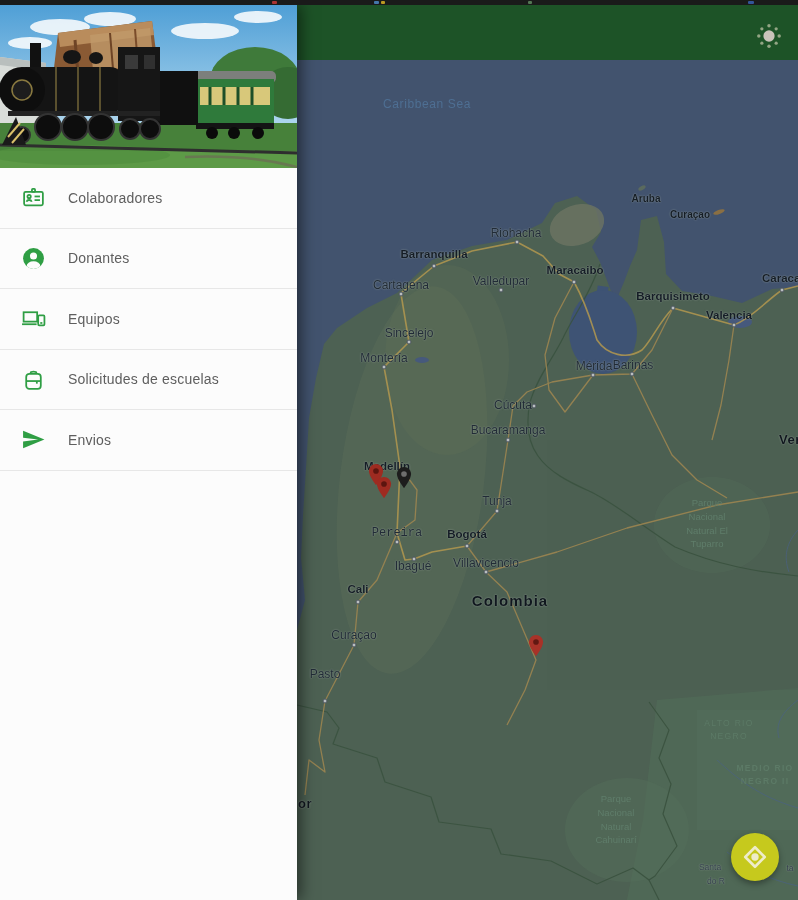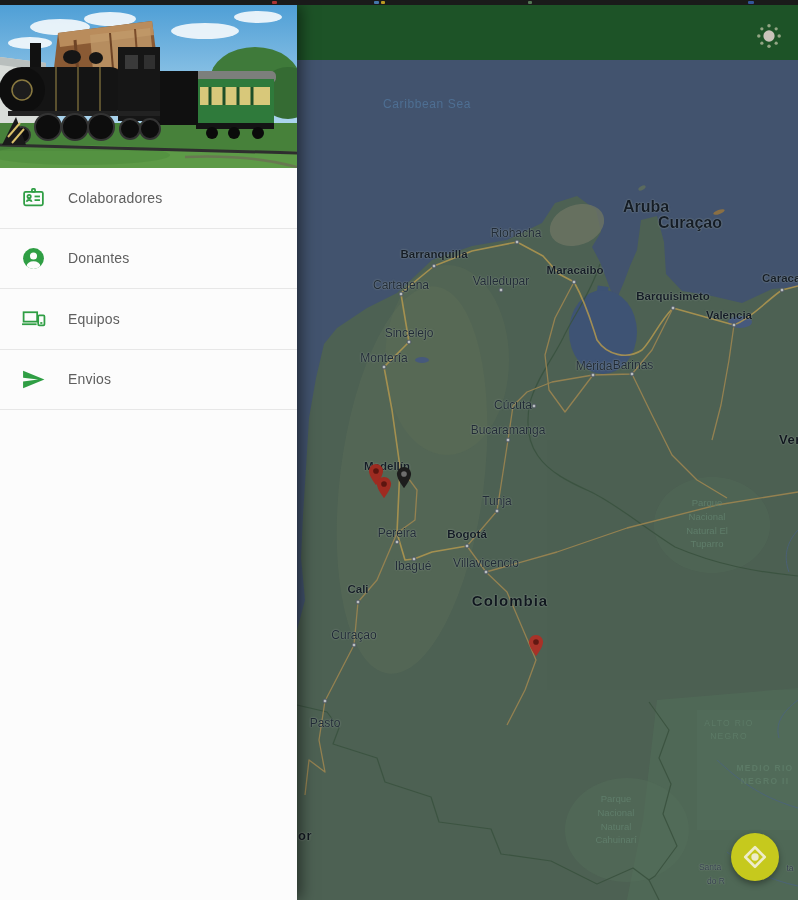--- a/index.html
+++ b/index.html
@@ -18,21 +18,21 @@
   .map-content{position:absolute;left:297px;top:0;width:501px;height:840px;overflow:hidden;}
   .map-content > svg.basemap{position:absolute;left:0;top:0;}
   .label-layer,.pin-layer{position:absolute;left:0;top:0;width:501px;height:840px;}
 
   .map-label{position:absolute;transform:translate(-50%,-50%);white-space:nowrap;text-align:center;line-height:1.35;
     text-shadow:0 0 2px rgba(175,186,178,.55),0 0 1px rgba(175,186,178,.4);}
   .map-label.left-edge{transform:translate(0,-50%);text-align:left;}
   .map-label.water{color:#4e6f93;font-size:12px;letter-spacing:.6px;text-shadow:none;}
   .map-label.city{color:#212b36;font-size:12px;}
   .map-label.city-bold{color:#151d26;font-size:11.5px;font-weight:bold;}
-  .map-label.island{color:#151d26;font-size:16px;font-weight:bold;margin-top:8px;}
+  .map-label.island{color:#151d26;font-size:10px;font-weight:bold;}
   .map-label.country{color:#10171e;font-size:15px;font-weight:bold;letter-spacing:1px;}
   .map-label.country-frag{color:#10171e;font-size:13px;font-weight:bold;letter-spacing:.5px;}
   .map-label.park{color:#5f7d6a;font-size:9.5px;text-shadow:none;line-height:1.45;}
   .map-label.reserve{color:#5c7a66;font-size:8.5px;letter-spacing:1.3px;text-shadow:none;line-height:1.5;}
   .map-label.fragment{color:#323e4a;font-size:8.5px;}
   .city-dot{position:absolute;width:5px;height:5px;border-radius:50%;background:#b9bec0;border:1px solid #4c555e;transform:translate(-50%,-50%);box-sizing:border-box;}
 
   .map-pin{position:absolute;transform:translate(-50%,-100%);cursor:pointer;}
 
   .fab{position:absolute;left:434px;top:773px;width:48px;height:48px;border-radius:50%;
@@ -184,21 +184,21 @@
           <span class="city-dot" style="left: 200px; top: 451px;"></span>
           <div class="map-label country-frag left-edge" style="left: 482px; top: 380px;">
             <div>Ver</div>
           </div>
           <div class="map-label park" style="left: 410px; top: 464px;">
             <div>Parque</div>
             <div>Nacional</div>
             <div>Natural El</div>
             <div>Tuparro</div>
           </div>
-          <div class="map-label city" style="left: 100px; top: 473px;">
+          <div class="map-label city" style="left: 100px; top: 473px; font-family: Liberation Mono, monospace;">
             <div>Pereira</div>
           </div>
           <span class="city-dot" style="left: 100px; top: 482px;"></span>
           <div class="map-label city-bold" style="left: 170px; top: 475px;">
             <div>Bogotá</div>
           </div>
           <span class="city-dot" style="left: 170px; top: 486px;"></span>
           <div class="map-label city" style="left: 116px; top: 506px;">
             <div>Ibagué</div>
           </div>
@@ -211,25 +211,25 @@
             <div>Cali</div>
           </div>
           <span class="city-dot" style="left: 61px; top: 542px;"></span>
           <div class="map-label country" style="left: 213px; top: 541px;">
             <div>Colombia</div>
           </div>
           <div class="map-label city" style="left: 57px; top: 575px;">
             <div>Curaçao</div>
           </div>
           <span class="city-dot" style="left: 57px; top: 585px;"></span>
-          <div class="map-label city" style="left: 28px; top: 663px;">
+          <div class="map-label city" style="left: 28px; top: 614px;">
             <div>Pasto</div>
           </div>
           <span class="city-dot" style="left: 28px; top: 641px;"></span>
-          <div class="map-label country-frag left-edge" style="left: 1px; top: 776px;">
+          <div class="map-label country-frag left-edge" style="left: 1px; top: 744px;">
             <div>or</div>
           </div>
           <div class="map-label reserve" style="left: 432px; top: 670px;">
             <div>ALTO RIO</div>
             <div>NEGRO</div>
           </div>
           <div class="map-label reserve" style="left: 468px; top: 715px; font-weight: bold;">
             <div>MEDIO RIO</div>
             <div>NEGRO II</div>
           </div>
@@ -424,20 +424,31 @@
             <rect x="2.5" y="6" width="13" height="9"></rect>
             <line x1="1" y1="17.5" x2="15" y2="17.5"></line>
             <rect x="16.5" y="9" width="6" height="9.5" rx="1"></rect>
             <line x1="18.5" y1="16.3" x2="20.5" y2="16.3"></line>
           </svg>
         </span>
         <span class="menu-label">Equipos</span>
       </li>
       <li class="menu-item">
         <span class="menu-icon">
+          <svg width="25" height="25" viewBox="0 0 24 24" fill="none" stroke="#2f9e44" stroke-width="1.7">
+            <rect x="5" y="6.5" width="14" height="14.5" rx="3"></rect>
+            <path d="M9.3 6.5 V5.3 c0-1.1 5.4-1.1 5.4 0 V6.5"></path>
+            <path d="M5 13.5 H19"></path>
+            <line x1="15.2" y1="13.5" x2="15.2" y2="16"></line>
+          </svg>
+        </span>
+        <span class="menu-label">Solicitudes de escuelas</span>
+      </li>
+      <li class="menu-item">
+        <span class="menu-icon">
           <svg width="25" height="25" viewBox="0 0 24 24">
             <path d="M2 20.5 L22.5 12 2 3.5 2 10.2 16.5 12 2 13.8 Z" fill="#2f9e44"></path>
           </svg>
         </span>
         <span class="menu-label">Envios</span>
       </li>
     </ul>
   </div>
 
   <div class="status-bar">

